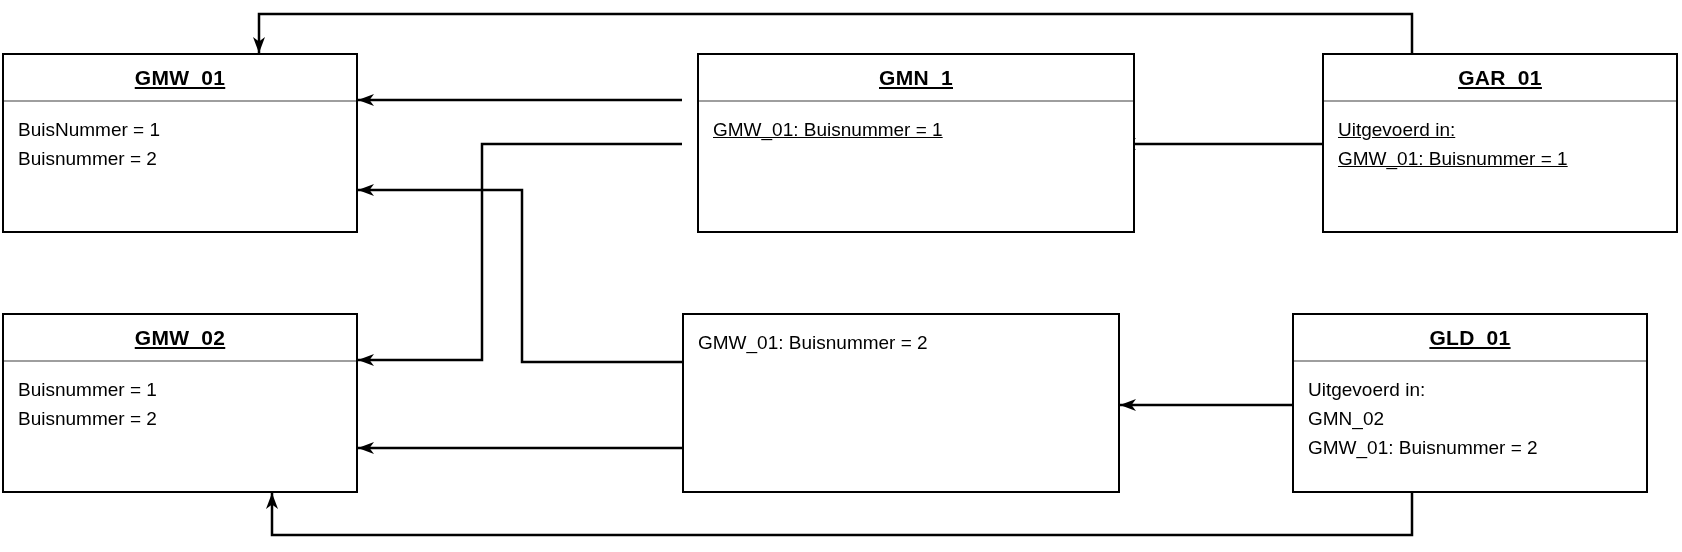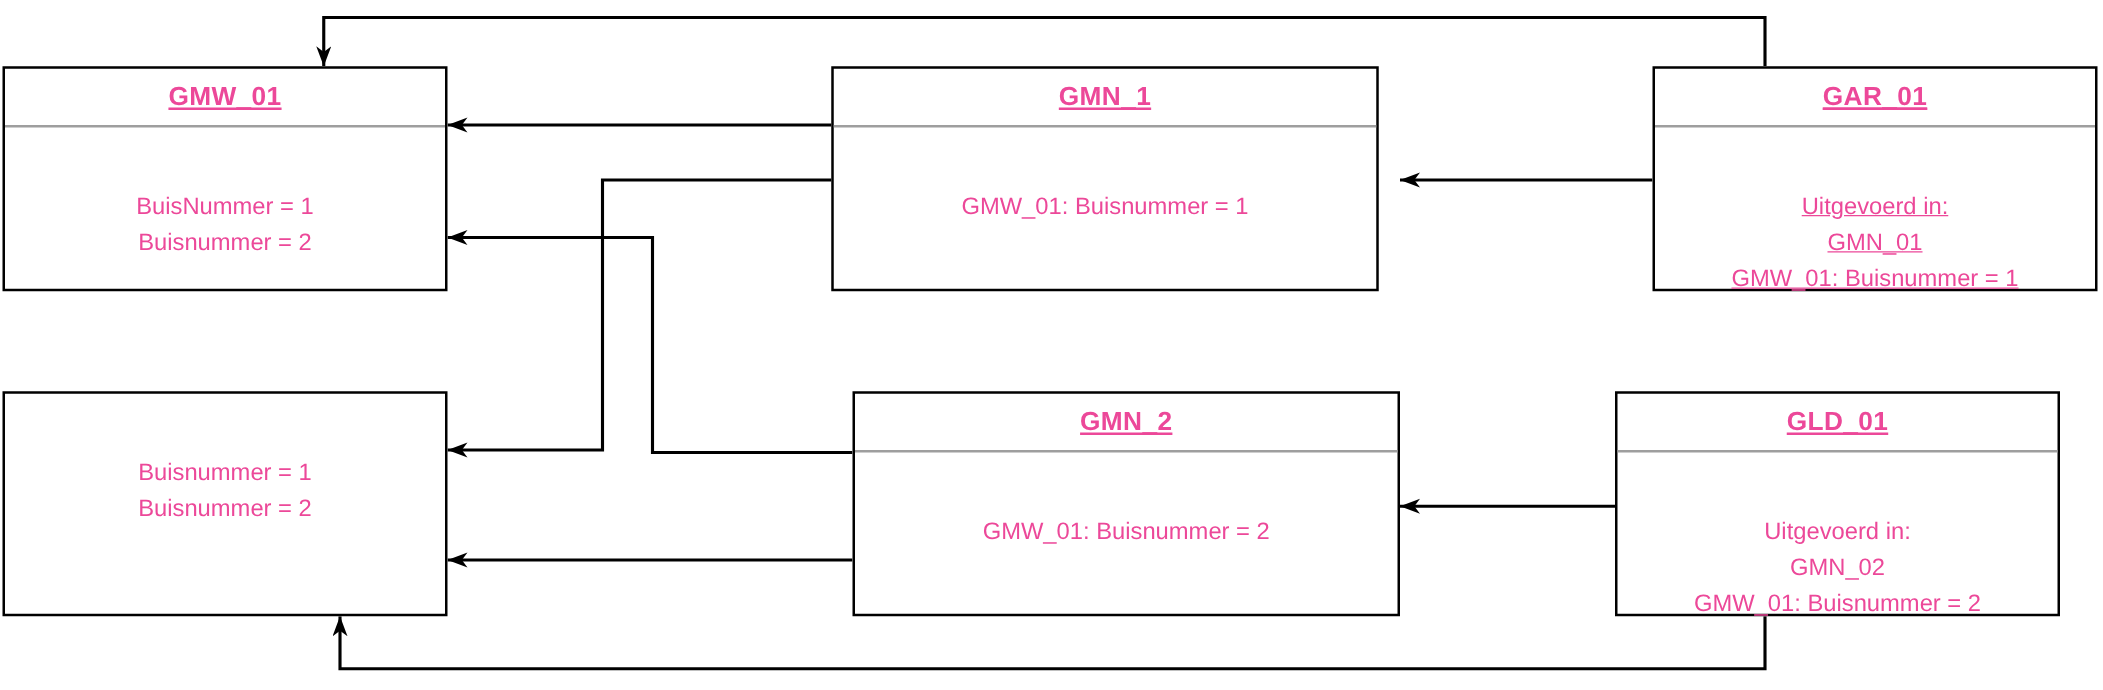--- a/index.html
+++ b/index.html
@@ -2,21 +2,21 @@
 <html><head>
 <meta charset="utf-8">
 <style>
   html, body { margin: 0; padding: 0; background: #ffffff; }
   .canvas {
     position: relative;
     width: 1682px;
     height: 552px;
     background: #ffffff;
     font-family: "Liberation Sans", sans-serif;
-    color: #ec4899;
+    color: #000000;
     overflow: hidden;
   }
   .edges {
     position: absolute;
     left: 0; top: 0;
     width: 1682px; height: 552px;
     z-index: 1;
   }
   .edges polyline {
     fill: none;
@@ -39,27 +39,26 @@
     border-bottom: 2px solid #9e9e9e;
     font-size: 21px;
     font-weight: bold;
     text-decoration: underline;
     letter-spacing: 0.3px;
   }
   .node .body {
     padding: 13px 14px;
     font-size: 19px;
     line-height: 29px;
-    text-align: center;
+    text-align: left;
     white-space: nowrap;
-    margin-top: 36px;
   }
   
   #node-gmw-01 { left: 2px;    top: 53px;  width: 356px; height: 180px; }
-  #node-gmn-1  { left: 665px;  top: 53px;  width: 438px; height: 180px; }
+  #node-gmn-1  { left: 697px;  top: 53px;  width: 438px; height: 180px; text-decoration: underline; }
   #node-gar-01 { left: 1322px; top: 53px;  width: 356px; height: 180px; text-decoration: underline; }
   #node-gmw-02 { left: 2px;    top: 313px; width: 356px; height: 180px; }
   #node-gmn-2  { left: 682px;  top: 313px; width: 438px; height: 180px; }
   #node-gld-01 { left: 1292px; top: 313px; width: 356px; height: 180px; }
 </style>
 </head>
 <body>
 
 <div class="canvas">
 
@@ -91,34 +90,33 @@
     <div class="title">GMN_1</div>
     <div class="body">
       <div>GMW_01: Buisnummer = 1</div>
     </div>
   </div>
 
   <div class="node" id="node-gar-01">
     <div class="title">GAR_01</div>
     <div class="body">
       <div>Uitgevoerd in:</div>
-      <div>GMN_01</div>
       <div>GMW_01: Buisnummer = 1</div>
     </div>
   </div>
 
   <div class="node" id="node-gmw-02">
+    <div class="title">GMW_02</div>
     <div class="body">
       <div>Buisnummer = 1</div>
       <div>Buisnummer = 2</div>
     </div>
   </div>
 
   <div class="node" id="node-gmn-2">
-    <div class="title">GMN_2</div>
     <div class="body">
       <div>GMW_01: Buisnummer = 2</div>
     </div>
   </div>
 
   <div class="node" id="node-gld-01">
     <div class="title">GLD_01</div>
     <div class="body">
       <div>Uitgevoerd in:</div>
       <div>GMN_02</div>

